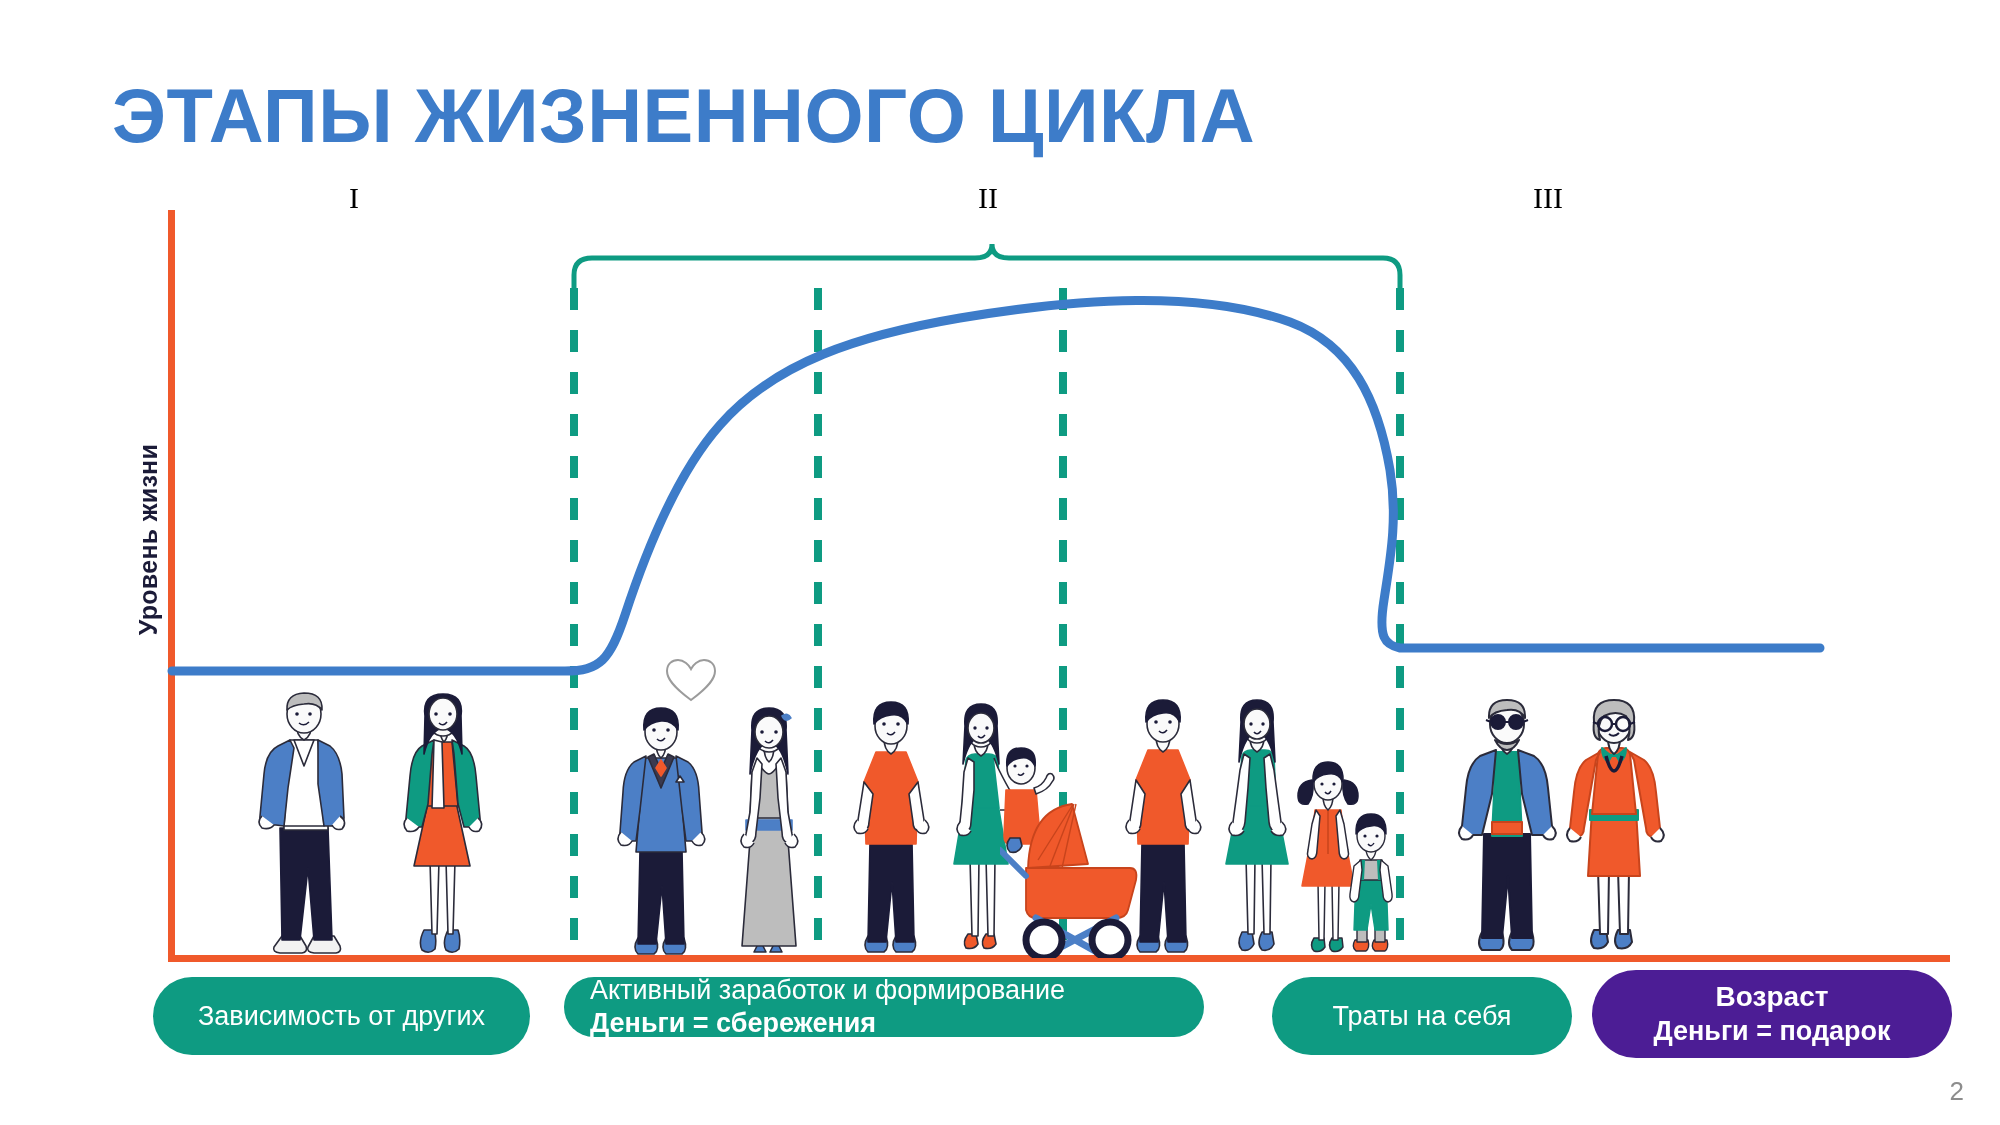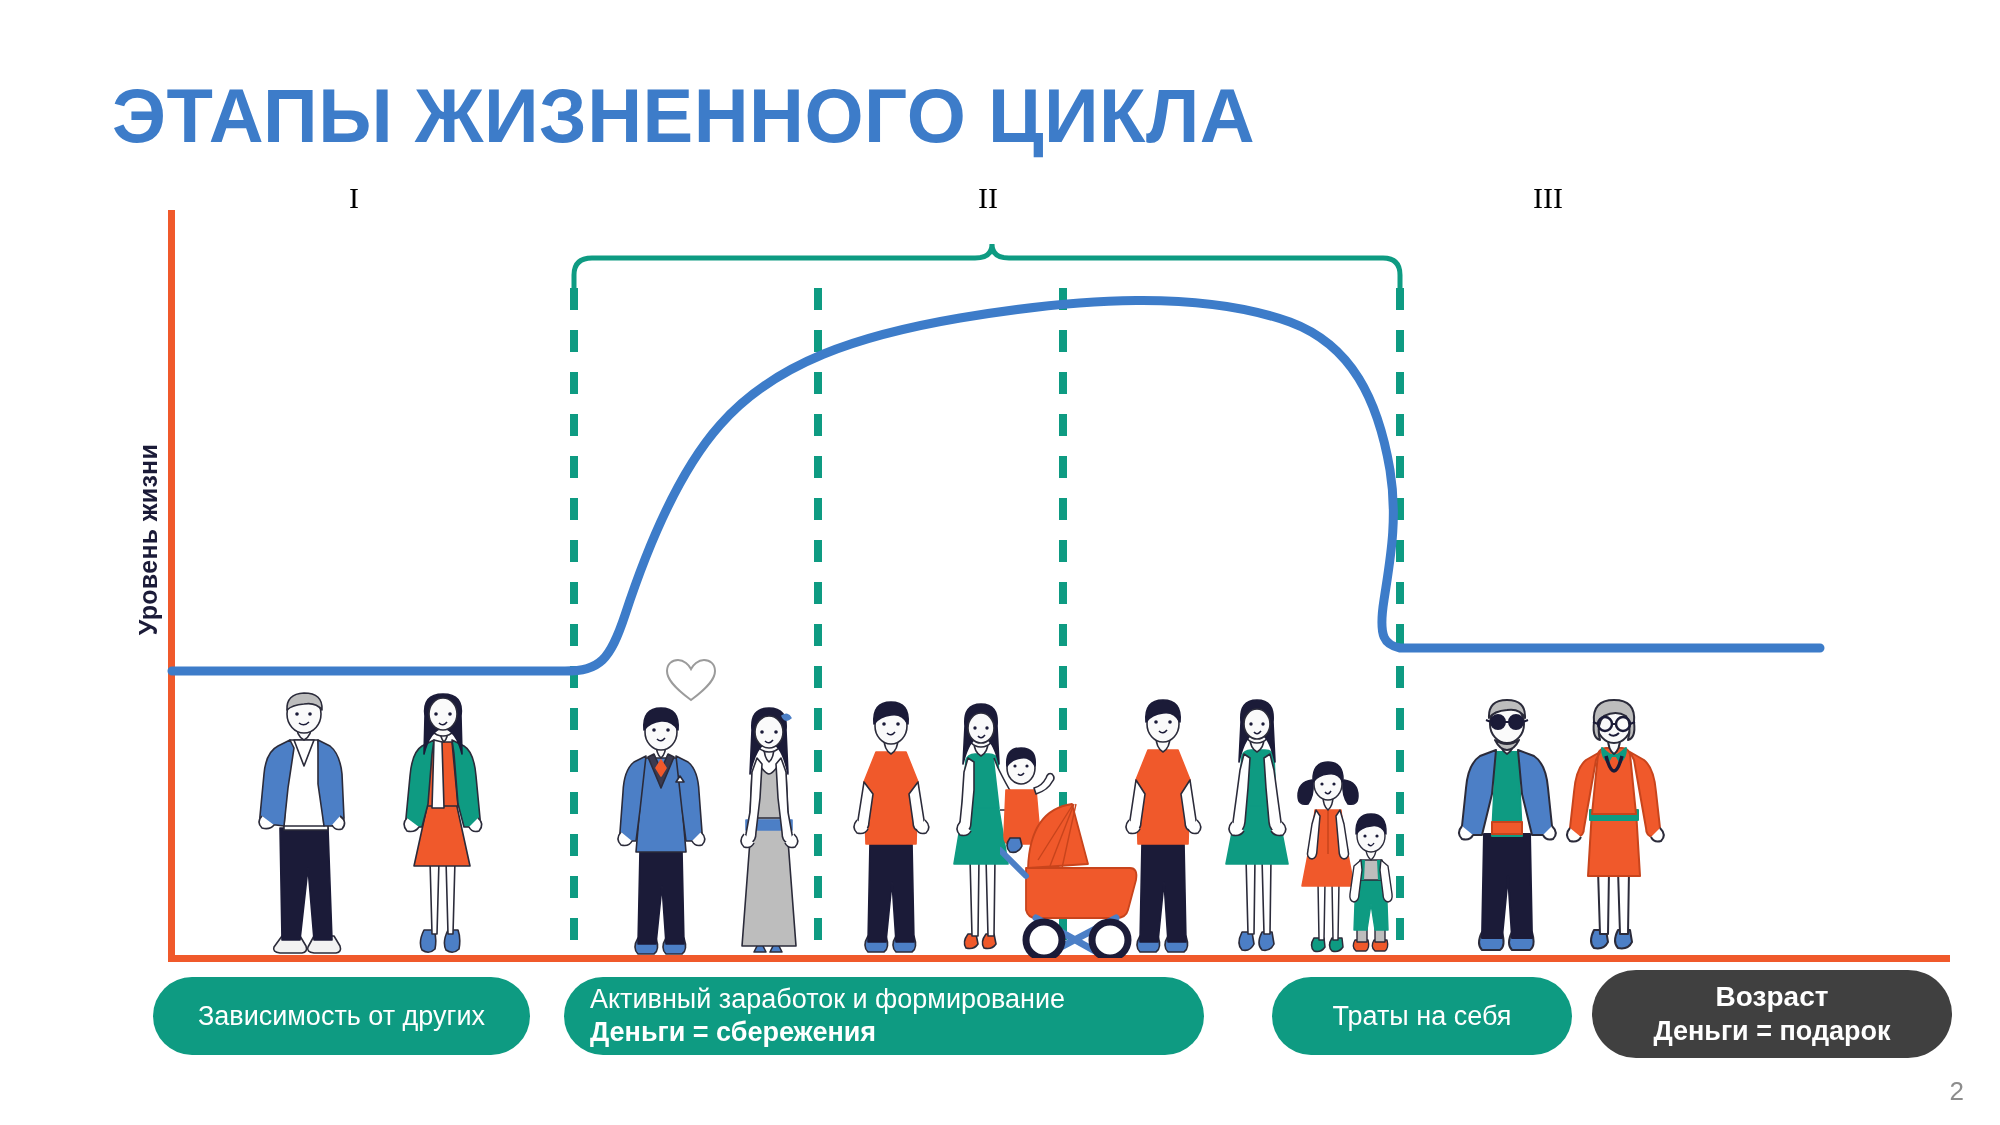--- a/index.html
+++ b/index.html
@@ -98,28 +98,28 @@
     align-items: center;
     justify-content: center;
     flex-direction: column;
     color: #ffffff;
     text-align: center;
     box-sizing: border-box;
     padding: 6px 26px;
     line-height: 1.22;
   }
   .pill.green { background: #0E9B82; }
-  .pill.blue  { background: #404040; justify-content: center; }
+  .pill.blue  { background: #4c1d95; justify-content: center; }
   .pill .l1 { font-size: 27px; }
   .pill .l2 { font-size: 27px; font-weight: bold; }
   .pill .l1.bold { font-weight: bold; font-size: 28px; }
   .pill.left-align { align-items: flex-start; text-align: left; }
 
   #pill-1 { left: 153px;  top: 977px; width: 377px; height: 78px; }
-  #pill-2 { left: 564px;  top: 977px; width: 640px; height: 78px; }
+  #pill-2 { left: 564px;  top: 977px; width: 640px; height: 60px; }
   #pill-3 { left: 1272px; top: 977px; width: 300px; height: 78px; }
   #pill-4 { left: 1592px; top: 970px; width: 360px; height: 88px; }
 
   
   #page-number {
     position: absolute;
     right: 36px;
     bottom: 18px;
     font-size: 26px;
     color: #8D8D8D;

